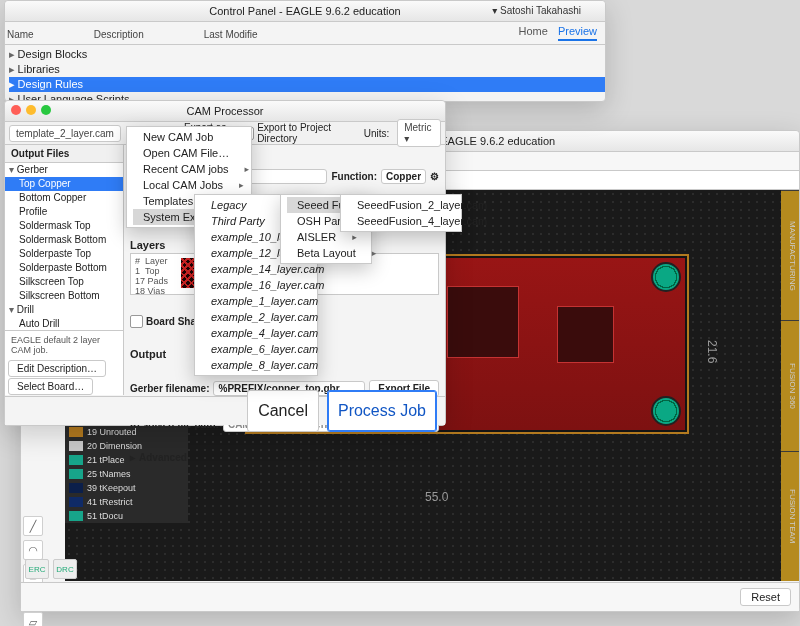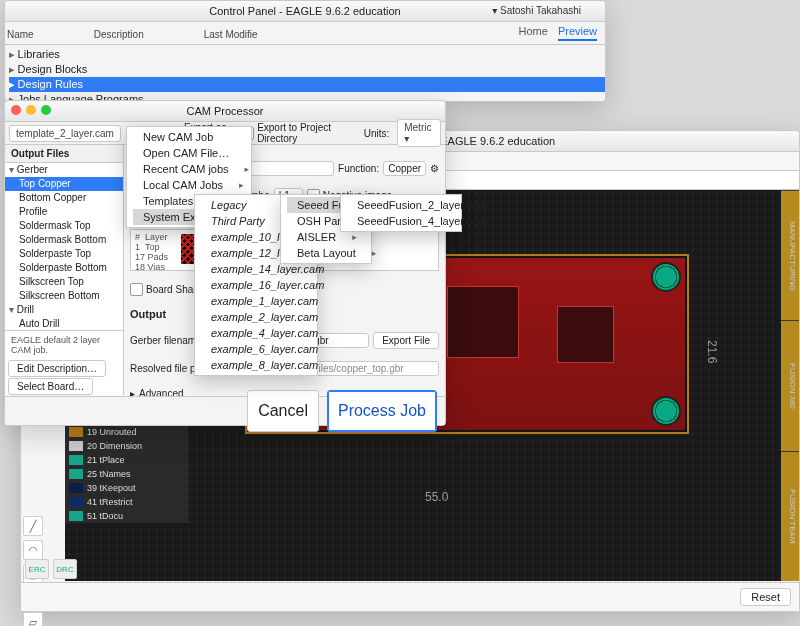--- a/index.html
+++ b/index.html
@@ -150,21 +150,21 @@
   #cam .left{width:118px;border-right:1px solid var(--border);background:#fff;
     display:flex;flex-direction:column;}
   #cam .left h5{margin:0;padding:3px 6px;font-size:10px;font-weight:600;
     background:#f0f0f0;border-bottom:1px solid var(--border);}
   #cam .tree2{flex:1;overflow:hidden;font-size:10px;line-height:14px;}
   #cam .tree2 div{padding-left:14px;white-space:nowrap;}
   #cam .tree2 .grp{padding-left:4px;}
   #cam .tree2 .grp::before{content:"▾ ";color:#666;}
   #cam .tree2 .sel{background:var(--sel);color:#fff;}
   #cam .right{flex:1;padding:4px 6px;position:relative;}
-  #cam .row{display:flex;align-items:center;gap:4px;margin:12px 0;font-size:10px;}
+  #cam .row{display:flex;align-items:center;gap:4px;margin:20px 0;font-size:10px;font-weight:bold;}
   #cam .row input,.row select,#cam .txt{
     background:#fff;border:1px solid var(--border);border-radius:3px;
     padding:1px 4px;font-size:10px;font-family:inherit;
   }
   #cam .sect{font-weight:600;margin:6px 0 2px 0;}
   #cam .preview{height:40px;background:#fff;border:1px solid var(--border);
     margin:2px 0;position:relative;}
   #cam .preview-inner{position:absolute;left:50px;top:4px;width:120px;height:30px;
     background:#1f0404;
     background-image:
@@ -207,24 +207,24 @@
   <div class="righttabs">
     <span>Home</span>
     <span class="act">Preview</span>
   </div>
   <div class="cols">
     <span>Name</span>
     <span>Description</span>
     <span>Last Modifie</span>
   </div>
   <div class="tree" id="cp-tree">
+      <div>Design Blocks</div>
       <div>Libraries</div>
-      <div>Design Blocks</div>
       <div class="sel">Design Rules</div>
-      <div>Jobs Language Programs</div>
+      <div>User Language Scripts</div>
       <div>Scripts</div>
       <div>CAM Jobs</div>
       <div>SPICE Models</div>
       <div>Projects</div>
     </div>
 </div>
 
 <div id="board" class="win">
   <div class="titlebar">
     <div class="traffic">

